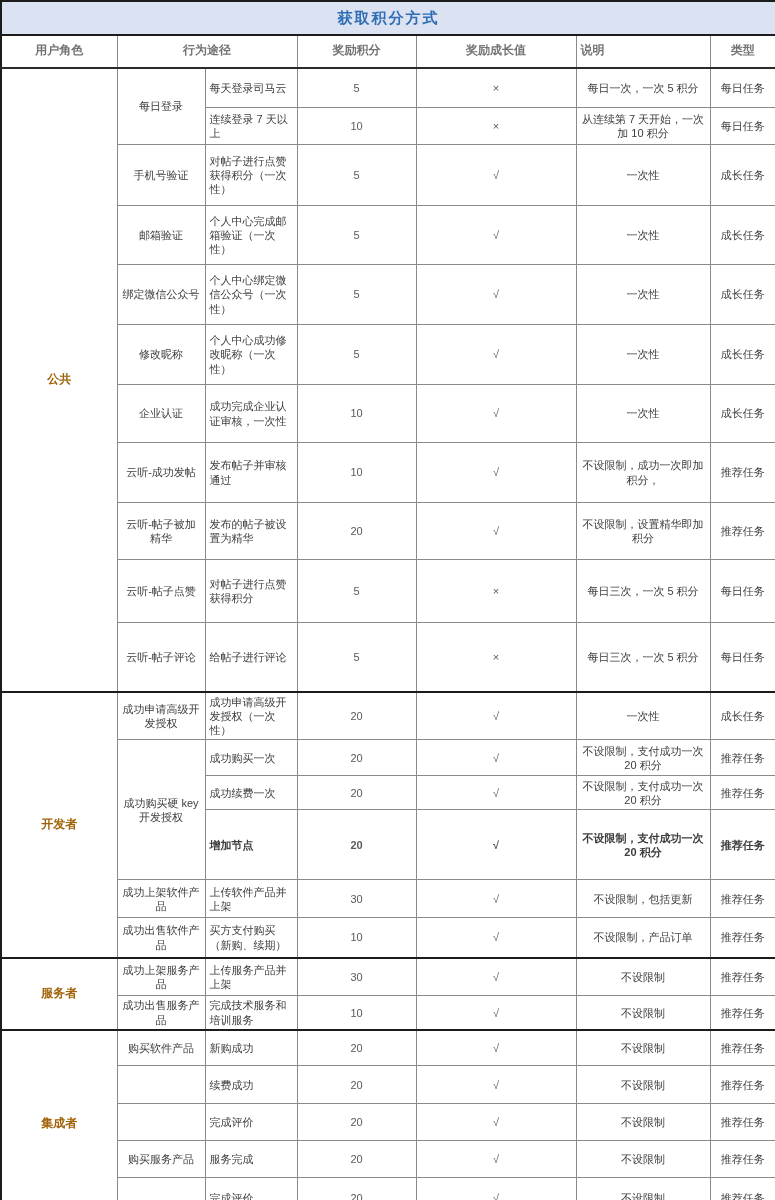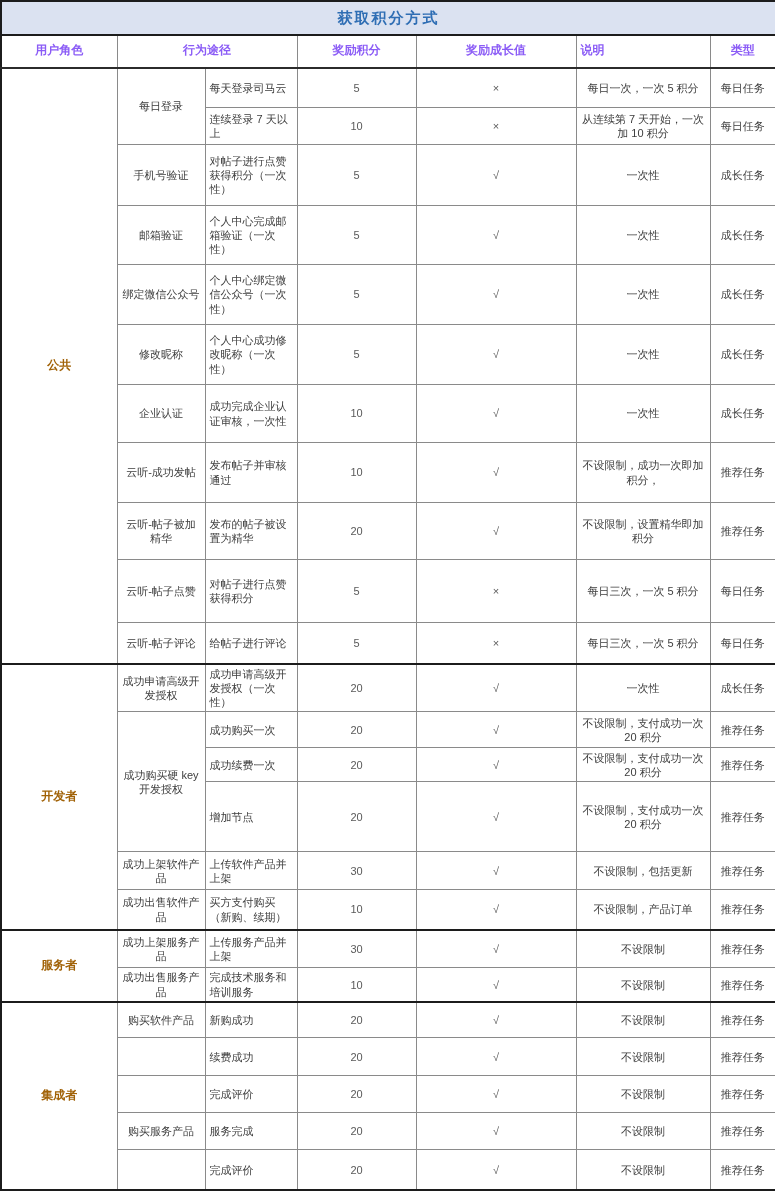--- a/index.html
+++ b/index.html
@@ -31,21 +31,21 @@
   }
   .title-text{
     color:#2f6eb4;
     font-size:15px;
     font-weight:bold;
     letter-spacing:2px;
   }
   tr.head th{
     font-size:12px;
     font-weight:bold;
-    color:#8b5cf6;
+    color:#737373;
     background:#ffffff;
     border-bottom:2px solid #2b2b2b;
     text-align:center;
   }
   tr.head th.left{text-align:left;}
   tr.sec td{border-top:2px solid #1c1c1c;}
   td.role{
     text-align:center;
     font-weight:bold;
     font-size:12px;
@@ -160,21 +160,21 @@
         <td class="type">推荐任务</td>
       </tr>
       <tr style="height: 63px; padding-left: 24px;">
         <td class="group">云听-帖子点赞</td>
         <td class="action">对帖子进行点赞获得积分</td>
         <td class="points">5</td>
         <td class="growth">×</td>
         <td class="note">每日三次，一次 5 积分</td>
         <td class="type">每日任务</td>
       </tr>
-      <tr style="height: 41px;">
+      <tr style="height: 69px;">
         <td class="group">云听-帖子评论</td>
         <td class="action">给帖子进行评论</td>
         <td class="points">5</td>
         <td class="growth">×</td>
         <td class="note">每日三次，一次 5 积分</td>
         <td class="type">每日任务</td>
       </tr>
       <tr class="sec" style="height: 44px;">
         <td class="role" rowspan="6">开发者</td>
         <td class="group">成功申请高级开发授权</td>
@@ -192,21 +192,21 @@
         <td class="note">不设限制，支付成功一次 20 积分</td>
         <td class="type">推荐任务</td>
       </tr>
       <tr style="height: 34px;">
         <td class="action">成功续费一次</td>
         <td class="points">20</td>
         <td class="growth">√</td>
         <td class="note">不设限制，支付成功一次 20 积分</td>
         <td class="type">推荐任务</td>
       </tr>
-      <tr style="height: 70px;">
+      <tr style="height: 70px; font-weight: bold;">
         <td class="action">增加节点</td>
         <td class="points">20</td>
         <td class="growth">√</td>
         <td class="note">不设限制，支付成功一次 20 积分</td>
         <td class="type">推荐任务</td>
       </tr>
       <tr style="height: 38px;">
         <td class="group">成功上架软件产品</td>
         <td class="action">上传软件产品并上架</td>
         <td class="points">30</td>

